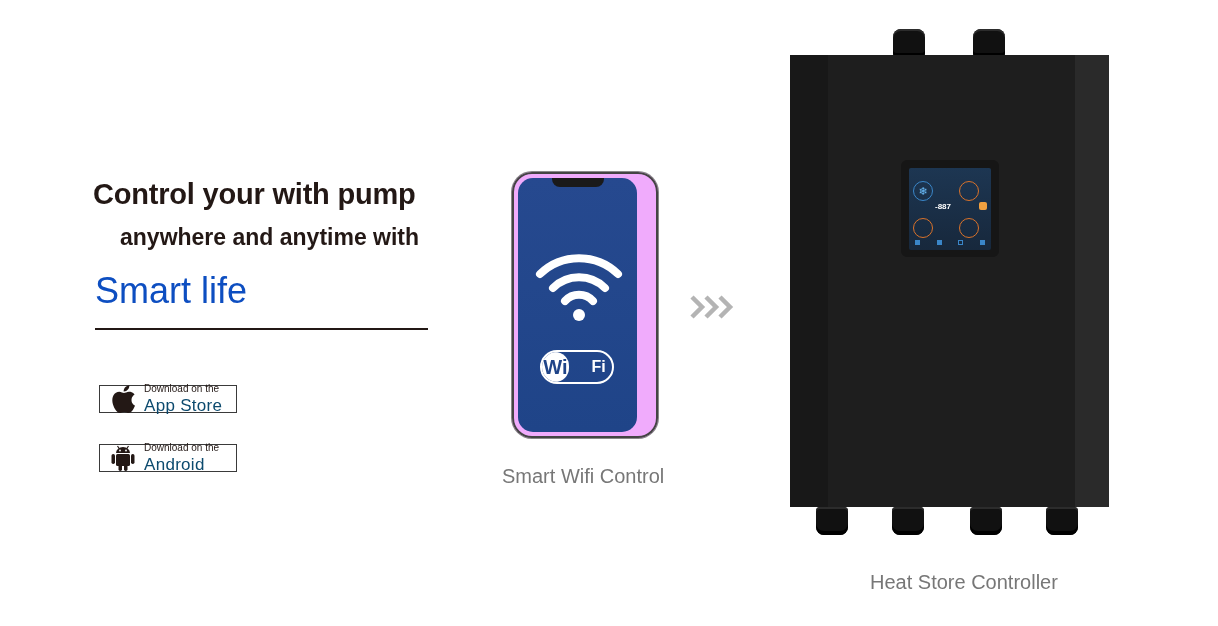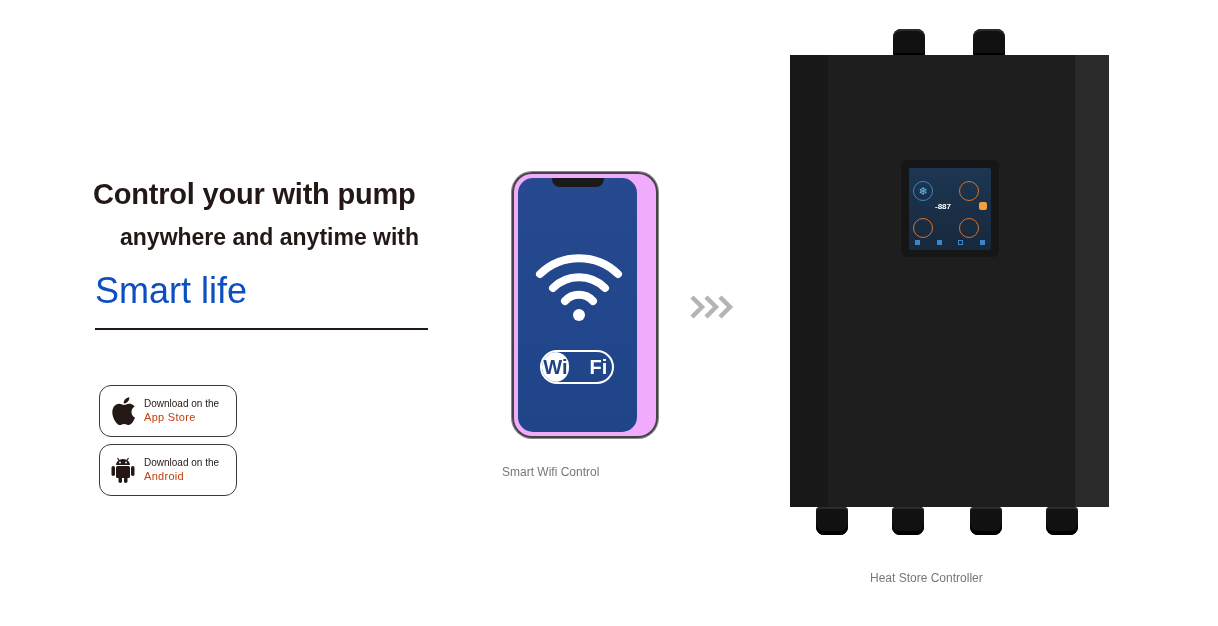--- a/index.html
+++ b/index.html
@@ -5,35 +5,35 @@
   html, body { margin:0; padding:0; }
   body { width:1218px; height:626px; background:#ffffff; position:relative; overflow:hidden;
          font-family:"Liberation Sans", "DejaVu Sans", sans-serif; }
   .abs { position:absolute; }
 
   .headline1 { left:93px; top:178px; font-size:29px; font-weight:bold; color:#231815; white-space:nowrap; letter-spacing:-0.2px; }
   .headline2 { left:93px; top:224px; font-size:23px; font-weight:bold; color:#231815; white-space:nowrap;margin-left:27px; }
   .brand { left:95px; top:270px; font-size:36px; font-weight:normal; color:#0d4ec1; white-space:nowrap; }
   .rule { left:95px; top:328px; width:333px; height:2px; background:#231815; }
 
-  .store-btn { left:99px; width:138px; height:52px; border:1px solid #3a3a3a; border-radius:12px; box-sizing:border-box;
+  .store-btn { left:99px; width:138px; height:28px; border:1px solid #3a3a3a; border-radius:0; box-sizing:border-box;
                display:flex; align-items:center; background:#fff; cursor:pointer; }
   .store-btn .icon { width:30px; height:30px; margin-left:8px; margin-right:6px; display:flex; align-items:center; justify-content:center; }
   .store-btn .txt { display:flex; flex-direction:column; line-height:1; }
   .store-btn .small { font-size:10px; color:#231815; margin-bottom:3px; }
-  .store-btn .big { font-size:11px; color:#c2410c; letter-spacing:0.3px; }
+  .store-btn .big { font-size:17px; color:#0c4a6e; letter-spacing:0.3px; }
 
   .phone { left:512px; top:172px; width:146px; height:266px; border-radius:20px; background:#f0abfc;
            box-shadow: inset 0 0 0 2px #444, 0 0 0 1px #888; }
   .phone-screen { position:absolute; left:6px; top:6px; width:119px; height:254px; border-radius:15px;
                   background:linear-gradient(180deg,#26498f 0%, #1f4488 100%); overflow:hidden; }
   .notch { position:absolute; left:34px; top:0; width:52px; height:9px; background:#1a1a1a; border-radius:0 0 8px 8px; }
   .side-btn { position:absolute; left:643px; top:232px; width:3px; height:30px; background:#cfcfcf; border-radius:1px; }
 
-  .caption { font-size:12px; color:#777; white-space:nowrap; }
+  .caption { font-size:20px; color:#777; white-space:nowrap; }
 
   .arrows { left:690px; top:294px; }
 
   .box { left:790px; top:55px; width:319px; height:452px; background:#1e1e1e; }
   .box-right { position:absolute; right:0; top:0; width:34px; height:100%; background:#2a2a2a; }
   .box-left { position:absolute; left:0; top:0; width:38px; height:100%; background:#181818; }
   .gland { width:32px; background:#111; border-radius:8px 8px 4px 4px;
            box-shadow: inset 0 -4px 0 #000, inset 0 2px 0 #2c2c2c; }
   .display { left:901px; top:160px; width:98px; height:97px; background:#161616; border-radius:6px; }
   .lcd { position:absolute; left:8px; top:8px; width:82px; height:82px; background:linear-gradient(180deg,#1d3652,#17283c); border-radius:2px; }
@@ -84,21 +84,21 @@
   <div class="phone-screen">
     <div class="notch"></div>
     <svg style="position:absolute;left:16px;top:68px;" width="90" height="76" viewBox="0 0 90 76">
       <path d="M6 28 A56 56 0 0 1 84 28" fill="none" stroke="#fff" stroke-width="8" stroke-linecap="round"></path>
       <path d="M19 42 A37 37 0 0 1 71 42" fill="none" stroke="#fff" stroke-width="8" stroke-linecap="round"></path>
       <path d="M31 55 A19 19 0 0 1 59 55" fill="none" stroke="#fff" stroke-width="8" stroke-linecap="round"></path>
       <circle cx="45" cy="69" r="6" fill="#fff"></circle>
     </svg>
     <div style="position:absolute;left:22px;top:172px;width:74px;height:34px;border:2.5px solid #fff;border-radius:17px;box-sizing:border-box;display:flex;overflow:hidden;">
       <span style="flex:1;background:#fff;color:#1f4488;font-weight:bold;font-size:20px;display:flex;align-items:center;justify-content:center;border-radius:0 14px 14px 0;">Wi</span>
-      <span style="flex:1;color:#fff;font-weight:bold;font-size:20px;display:flex;align-items:center;justify-content:center;padding-left:16px;">Fi</span>
+      <span style="flex:1;color:#fff;font-weight:bold;font-size:16px;display:flex;align-items:center;justify-content:center;padding-left:16px;">Fi</span>
     </div>
   </div>
 </div>
 <div class="abs caption" style="left:502px;top:465px;">Smart Wifi Control</div>
 
 <div class="abs arrows">
   <svg width="46" height="26" viewBox="0 0 46 26">
     <path d="M2 3 L12 13 L2 23" fill="none" stroke="#b4b4b4" stroke-width="4.5"></path>
     <path d="M16 3 L26 13 L16 23" fill="none" stroke="#b4b4b4" stroke-width="4.5"></path>
     <path d="M30 3 L40 13 L30 23" fill="none" stroke="#b4b4b4" stroke-width="4.5"></path>

